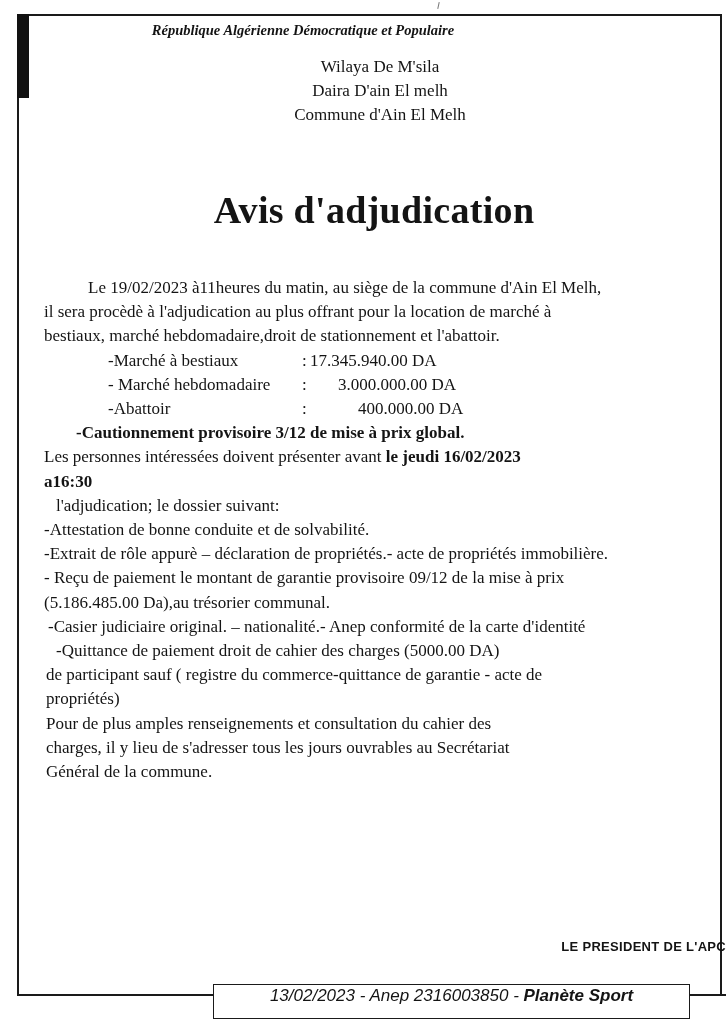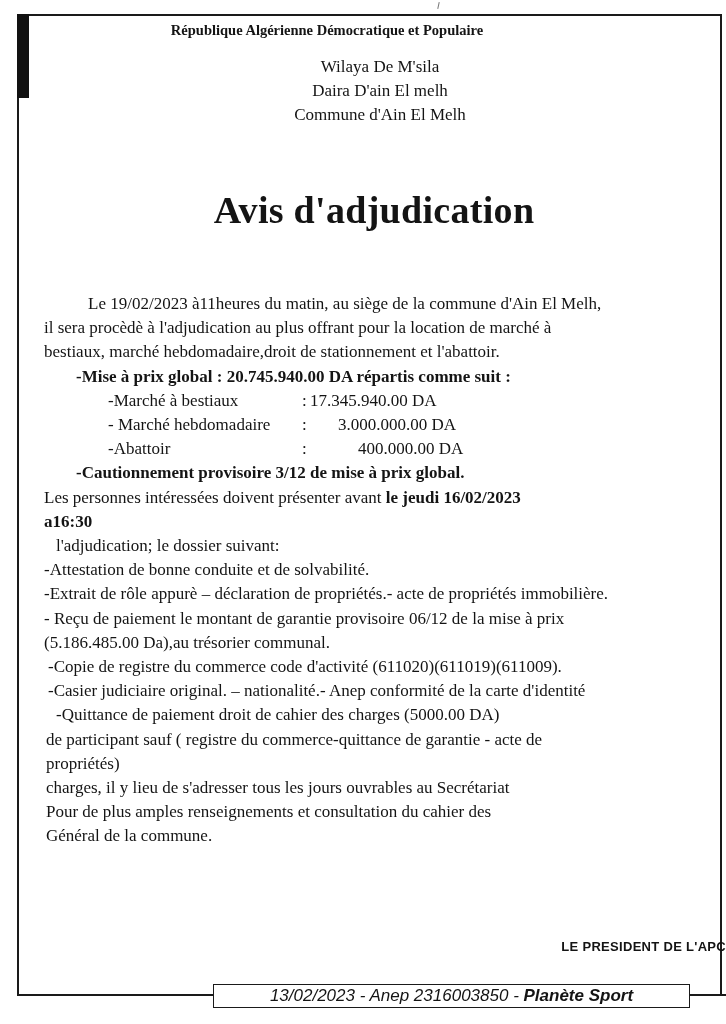--- a/index.html
+++ b/index.html
@@ -58,22 +58,22 @@
       background: #777;
       transform: rotate(12deg);
     }
     .header-republic {
       position: absolute;
       top: 22px;
       left: 0;
       width: 606px;
       text-align: center;
       font-size: 14.5px;
+      font-style: italic;
       font-weight: bold;
-      margin-left: 24px;
     }
     .header-line {
       position: absolute;
       left: 0;
       width: 760px;
       text-align: center;
       font-size: 17px;
     }
     .h-wilaya { top: 57px; }
     .h-daira { top: 81px; }
@@ -86,21 +86,21 @@
       width: 748px;
       text-align: center;
       font-size: 38px;
       font-weight: bold;
       letter-spacing: 0.3px;
     }
 
     .body-text {
       position: absolute;
       left: 52px;
-      top: 292px;
+      top: 276px;
       width: 670px;
       font-size: 17px;
       line-height: 24.2px;
     }
     .line { white-space: nowrap; display: block; }
     .indent-1 { padding-left: 36px; }
     .bold { font-weight: bold; }
     .sub-row { display: block; white-space: nowrap; padding-left: 56px; }
     .sub-label { display: inline-block; width: 194px; }
     .sub-colon { display: inline-block; width: 24px; }
@@ -116,21 +116,21 @@
       font-weight: bold;
       font-size: 13px;
       letter-spacing: 0.3px;
     }
 
     .footer-box {
       position: absolute;
       left: 213px;
       top: 984px;
       width: 477px;
-      height: 24px;
+      height: 35px;
       border: 1.5px solid #1a1a1a;
       box-sizing: border-box;
       font-family: "Liberation Sans", sans-serif;
       font-style: italic;
       font-size: 17px;
       line-height: 22px;
       text-align: center;
       white-space: nowrap;
       background: #fff;
     }
@@ -150,21 +150,20 @@
 <div class="header-line h-daira">Daira D'ain El melh</div>
 <div class="header-line h-commune">Commune d'Ain El Melh</div>
 
 <div class="title">Avis d'adjudication</div>
 
 <div class="body-text">
   <span class="line indent-1">Le 19/02/2023  à11heures du matin, au siège de la commune d'Ain El Melh,</span>
   <span class="line" style="margin-left:-8px">il sera procèdè à l'adjudication au plus offrant pour la location de marché à</span>
   <span class="line" style="margin-left:-8px">bestiaux, marché hebdomadaire,droit de stationnement et l'abattoir.</span>
 
-  <span class="line bold" style="padding-left:24px">-Mise à prix global : 20.745.940.00 DA répartis comme suit :</span>
 
   <span class="sub-row">
     <span class="sub-label">-Marché à bestiaux</span><span class="sub-colon">:</span><span class="sub-value" style="margin-left:-16px">17.345.940.00 DA</span>
   </span>
   <span class="sub-row">
     <span class="sub-label">- Marché hebdomadaire</span><span class="sub-colon">:</span><span class="sub-value pad1">3.000.000.00 DA</span>
   </span>
   <span class="sub-row">
     <span class="sub-label">-Abattoir</span><span class="sub-colon">:</span><span class="sub-value pad2">400.000.00 DA</span>
   </span>
@@ -172,30 +171,29 @@
   <span class="line bold" style="padding-left:24px">-Cautionnement provisoire 3/12 de mise à prix global.</span>
 
   <span class="line" style="margin-left:-8px">
     <span>Les personnes intéressées doivent présenter avant </span><span class="bold">le jeudi 16/02/2023</span>
   </span>
   <span class="line bold" style="margin-left:-8px">a16:30</span>
 
   <span class="line" style="padding-left:4px">l'adjudication; le dossier suivant:</span>
   <span class="line" style="margin-left:-8px">-Attestation de bonne conduite et de solvabilité.</span>
   <span class="line" style="margin-left:-8px">-Extrait de rôle appurè – déclaration de propriétés.- acte de propriétés immobilière.</span>
-  <span class="line" style="margin-left:-8px">- Reçu de paiement le montant de garantie provisoire 06/12 de la mise à prix</span>
+  <span class="line" style="margin-left:-8px">- Reçu de paiement le montant de garantie provisoire 09/12 de la mise à prix</span>
   <span class="line" style="margin-left:-8px">(5.186.485.00 Da),au trésorier communal.</span>
-  <span class="line" style="margin-left:-4px">-Copie de registre du commerce code d'activité (611020)(611019)(611009).</span>
   <span class="line" style="margin-left:-4px">-Casier judiciaire original. – nationalité.- Anep conformité de la carte d'identité</span>
   <span class="line" style="margin-left:4px">-Quittance de paiement droit de cahier des charges (5000.00 DA)</span>
   <span class="line" style="margin-left:-6px">de participant sauf ( registre du commerce-quittance de garantie -  acte de</span>
   <span class="line" style="margin-left:-6px">propriétés)</span>
 
+  <span class="line" style="margin-left:-6px">Pour de plus amples renseignements et consultation du cahier des</span>
   <span class="line" style="margin-left:-6px">charges, il y lieu de s'adresser tous les jours ouvrables au Secrétariat</span>
-  <span class="line" style="margin-left:-6px">Pour de plus amples renseignements et consultation du cahier des</span>
   <span class="line" style="margin-left:-6px">Général de la commune.</span>
 </div>
 
 <div class="signature">LE PRESIDENT DE L'APC</div>
 
 <div class="footer-box">
   <span>13/02/2023 - Anep 2316003850 - </span><span class="pub">Planète Sport</span>
 </div>
 
 </body></html>

